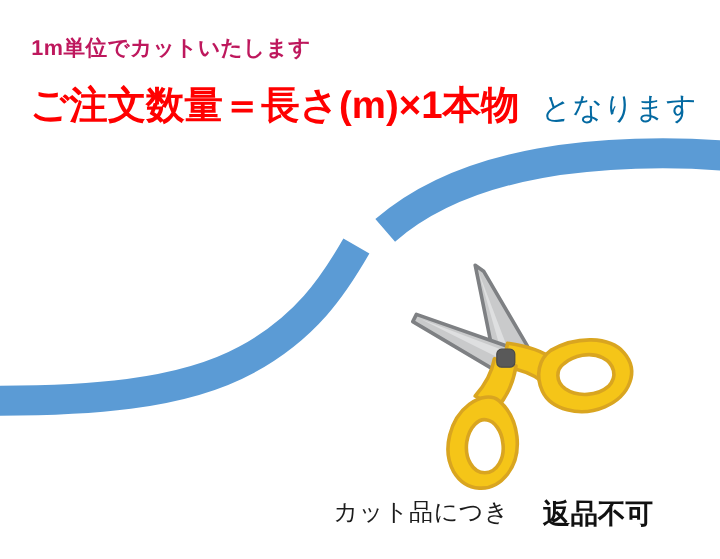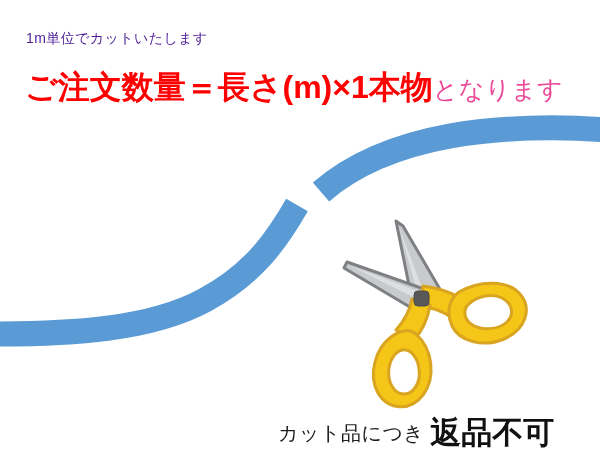--- a/index.html
+++ b/index.html
@@ -22,61 +22,61 @@
     position: absolute;
     white-space: nowrap;
     line-height: 1;
     color: #1a1a1a;
   }
 
   
   #line-unit {
     left: 26px;
     top: 31px;
-    font-size: 14px;
-    font-weight: 400;
+    font-size: 18px;
+    font-weight: 700;
     letter-spacing: 0.4px;
-    color: #4c1d95;
+    color: #be185d;
   }
 
   
   #line-formula {
     left: 25px;
     top: 71px;
     font-size: 30px;
     font-weight: 700;
     letter-spacing: 0px;
   }
   #line-formula .red {
     color: #ff0000;
     font-weight: 700;
     font-size: 32px;
   }
   #line-formula .tail {
-    color: #ec4899;
+    color: #0369a1;
     font-weight: 400;
     font-size: 25px;
-    margin-left: 0;
+    margin-left: 18px;
     letter-spacing: 0.5px;
   }
 
   
   #line-return {
     left: 278px;
     top: 414px;
     font-size: 20px;
     font-weight: 400;
     letter-spacing: 0.5px;
     color: #1c1c1c;
   }
   #line-return .strong {
-    font-size: 31px;
+    font-size: 23px;
     font-weight: 700;
     letter-spacing: 0px;
-    margin-left: 6px;
+    margin-left: 28px;
     position: relative;
     top: 3px;
     color: #111111;
   }
 
   
   #artwork {
     position: absolute;
     left: 0;
     top: 0;

